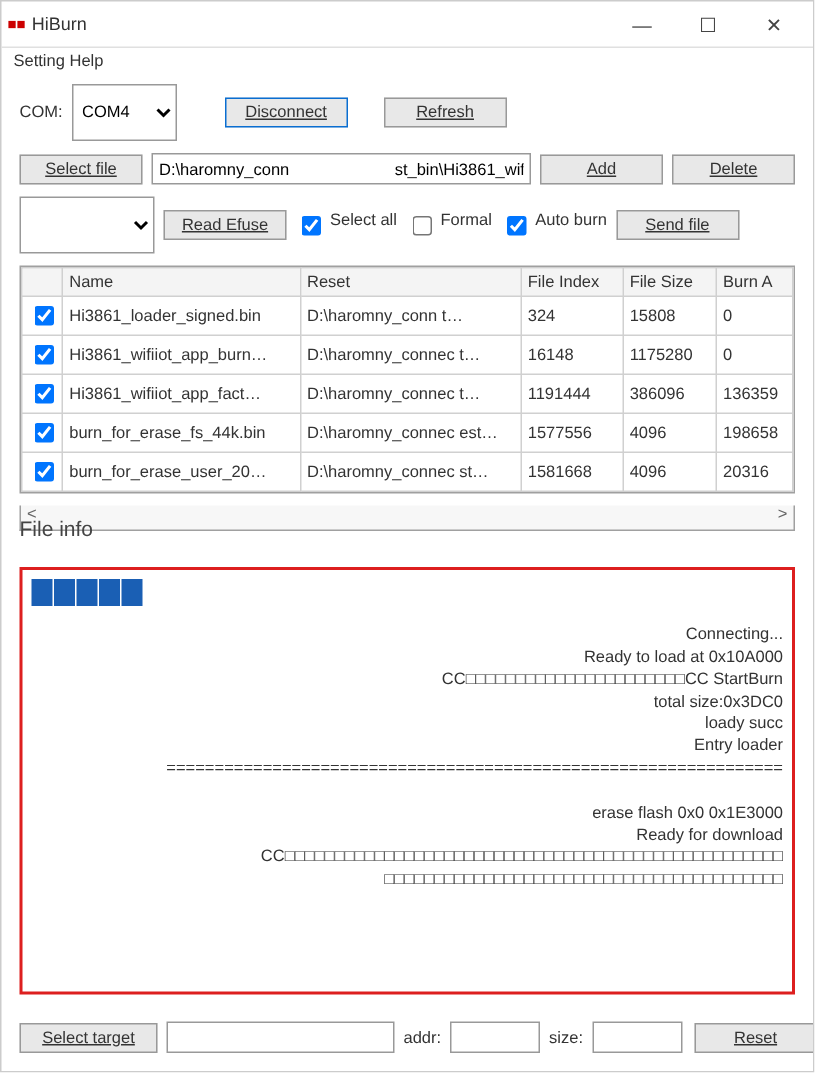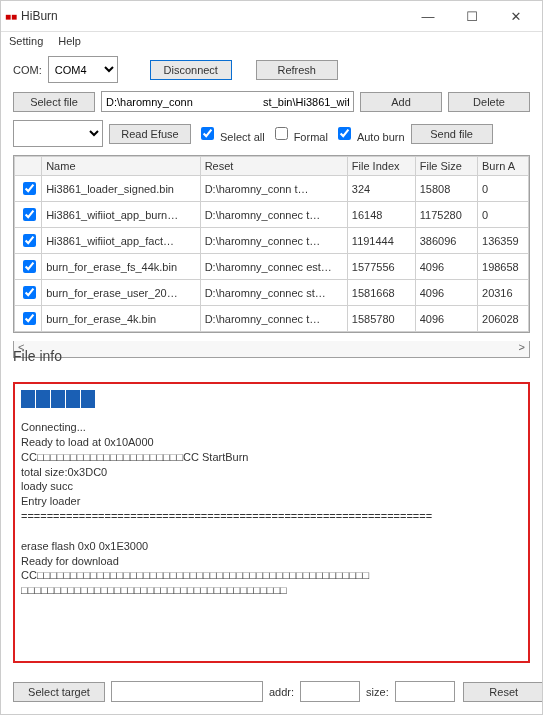--- a/index.html
+++ b/index.html
@@ -19,50 +19,50 @@
   display:flex;flex-direction:column;box-sizing:border-box;
 }
 .titlebar{
   height:30px;display:flex;align-items:center;padding:0 4px;border-bottom:1px solid #e0e0e0;
 }
 .title-icon{color:#c00;font-weight:bold;margin-right:4px;font-size:10px}
 .title{flex:1;font-size:12px}
 .win-btns{display:flex}
 .win-btn{width:44px;height:28px;display:flex;align-items:center;justify-content:center;font-size:13px;color:#444}
 .menubar{padding:3px 8px}
-.menubar span{margin-right:12px}
+.menubar span{}
 .body{flex:1;padding:6px 12px 12px 12px;display:flex;flex-direction:column;gap:8px;overflow:hidden}
 .row{display:flex;align-items:center;gap:6px}
 .btn{
   background:var(--btn);border:1px solid var(--btn-bdr);padding:3px 10px;
-  min-width:60px;text-align:center;font-size:11px;white-space:nowrap;
+  min-width:60px;text-align:center;font-size:11px;white-space:nowrap;text-decoration:underline;
 }
 .btn.wide{min-width:70px}
 select.combo{
-  border:1px solid var(--btn-bdr);background:#fff;padding:2px 2px;font-size:11px;height:27px;
+  border:1px solid var(--btn-bdr);background:#fff;padding:2px 2px;font-size:11px;height:38px;
 }
 input.txt{
   border:1px solid var(--btn-bdr);background:#fff;padding:2px 4px;height:15px;font-size:11px;
 }
-.chk{display:flex;align-items:flex-end;gap:3px;white-space:nowrap}
+.chk{display:flex;align-items:flex-start;gap:3px;white-space:nowrap}
 .table-wrap{border:1px solid var(--bdr);}
 table{border-collapse:collapse;width:100%;table-layout:fixed}
 th,td{border:1px solid #d0d0d0;padding:3px 4px;text-align:left;overflow:hidden;white-space:nowrap;text-overflow:ellipsis;font-size:11px}
 th{background:#f4f4f4;font-weight:normal}
 col.c0{width:24px}
 col.c1{width:140px}
 col.c2{width:130px}
 col.c3{width:60px}
 col.c4{width:55px}
 col.c5{width:45px}
 .hscroll{height:16px;background:#f7f7f7;display:flex;justify-content:space-between;border:1px solid var(--bdr);border-top:0}
 .hscroll span{padding:0 4px;color:#666}
 .log-area{
   flex:1;border:2px solid var(--red);padding:6px;display:flex;flex-direction:column;
-  overflow:hidden;position:relative;margin-top:6px;
+  overflow:hidden;position:relative;margin-top:6px;text-align:right;
 }
 .log-title{font-size:14px;margin:-18px 0 4px 0;color:#444}
 .progress{display:flex;gap:1px;margin-bottom:12px}
 .progress i{width:14px;height:18px;background:#1a5fb4;display:inline-block}
 .log{font-size:11px;line-height:1.35;white-space:pre-wrap;word-break:break-all}
 .bottom{display:flex;flex-direction:row;gap:8px;margin-top:10px}
 </style>
 </head>
 <body>
 
@@ -177,28 +177,20 @@
               <td>198658</td>
             </tr>
             <tr>
               <td><input type="checkbox" checked="" style=""></td>
               <td>burn_for_erase_user_20…</td>
               <td>D:\haromny_connec      st…</td>
               <td>1581668</td>
               <td>4096</td>
               <td>20316</td>
             </tr>
-            <tr>
-              <td><input type="checkbox" checked="" style=""></td>
-              <td>burn_for_erase_4k.bin</td>
-              <td>D:\haromny_connec       t…</td>
-              <td>1585780</td>
-              <td>4096</td>
-              <td>206028</td>
-            </tr>
           </tbody>
       </table>
     </div>
     <div class="hscroll">
       <span>&lt;</span>
       <span>&gt;</span>
     </div>
 
     <div class="log-title">File info</div>
     <div class="log-area">

